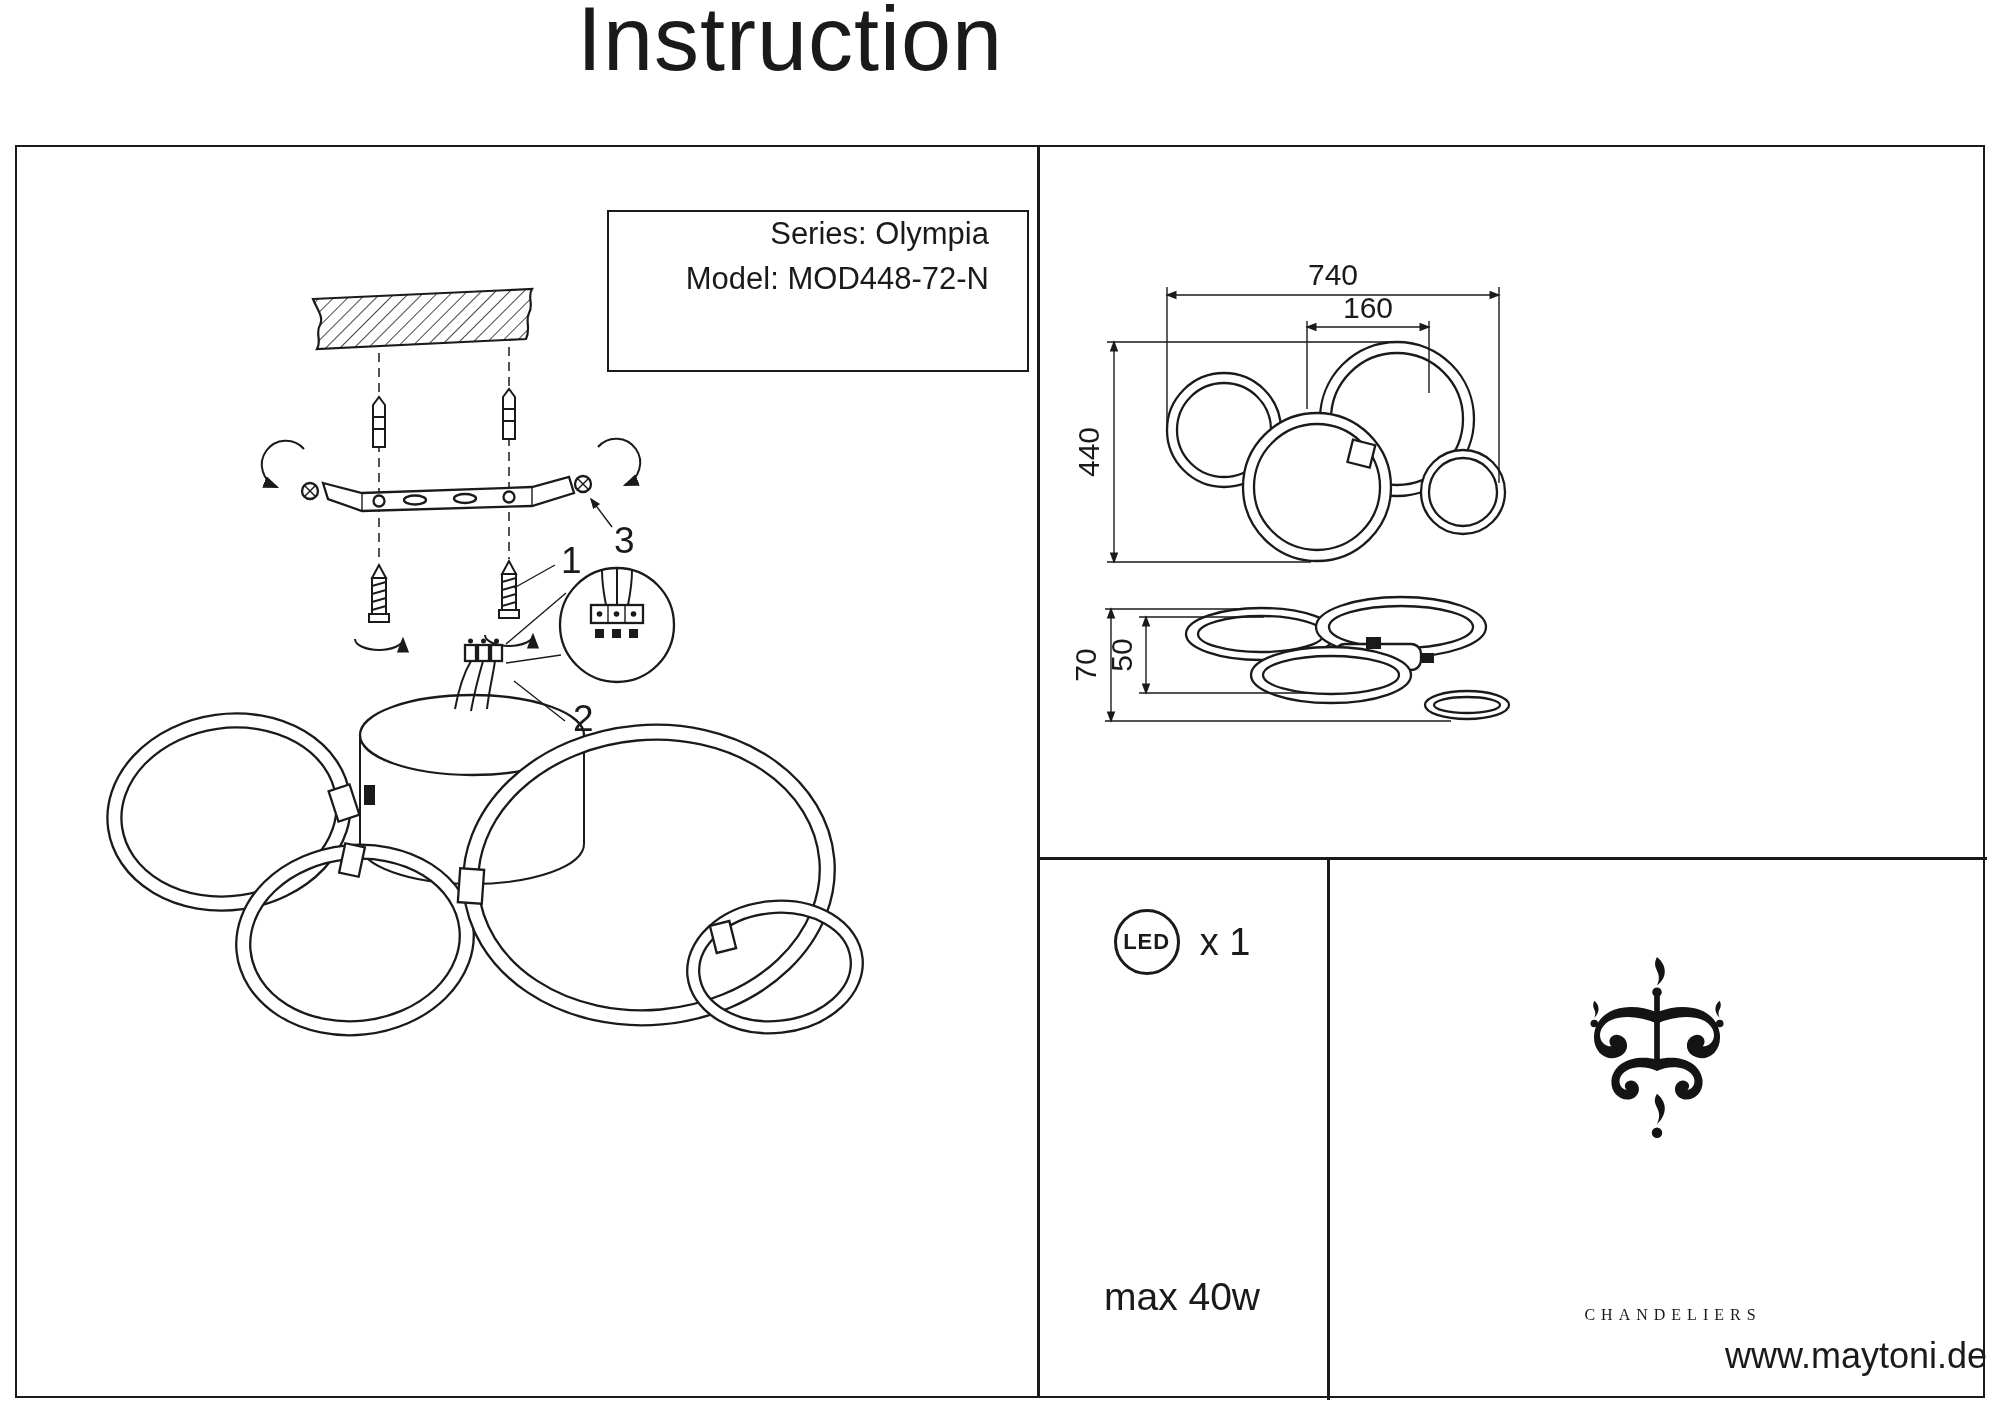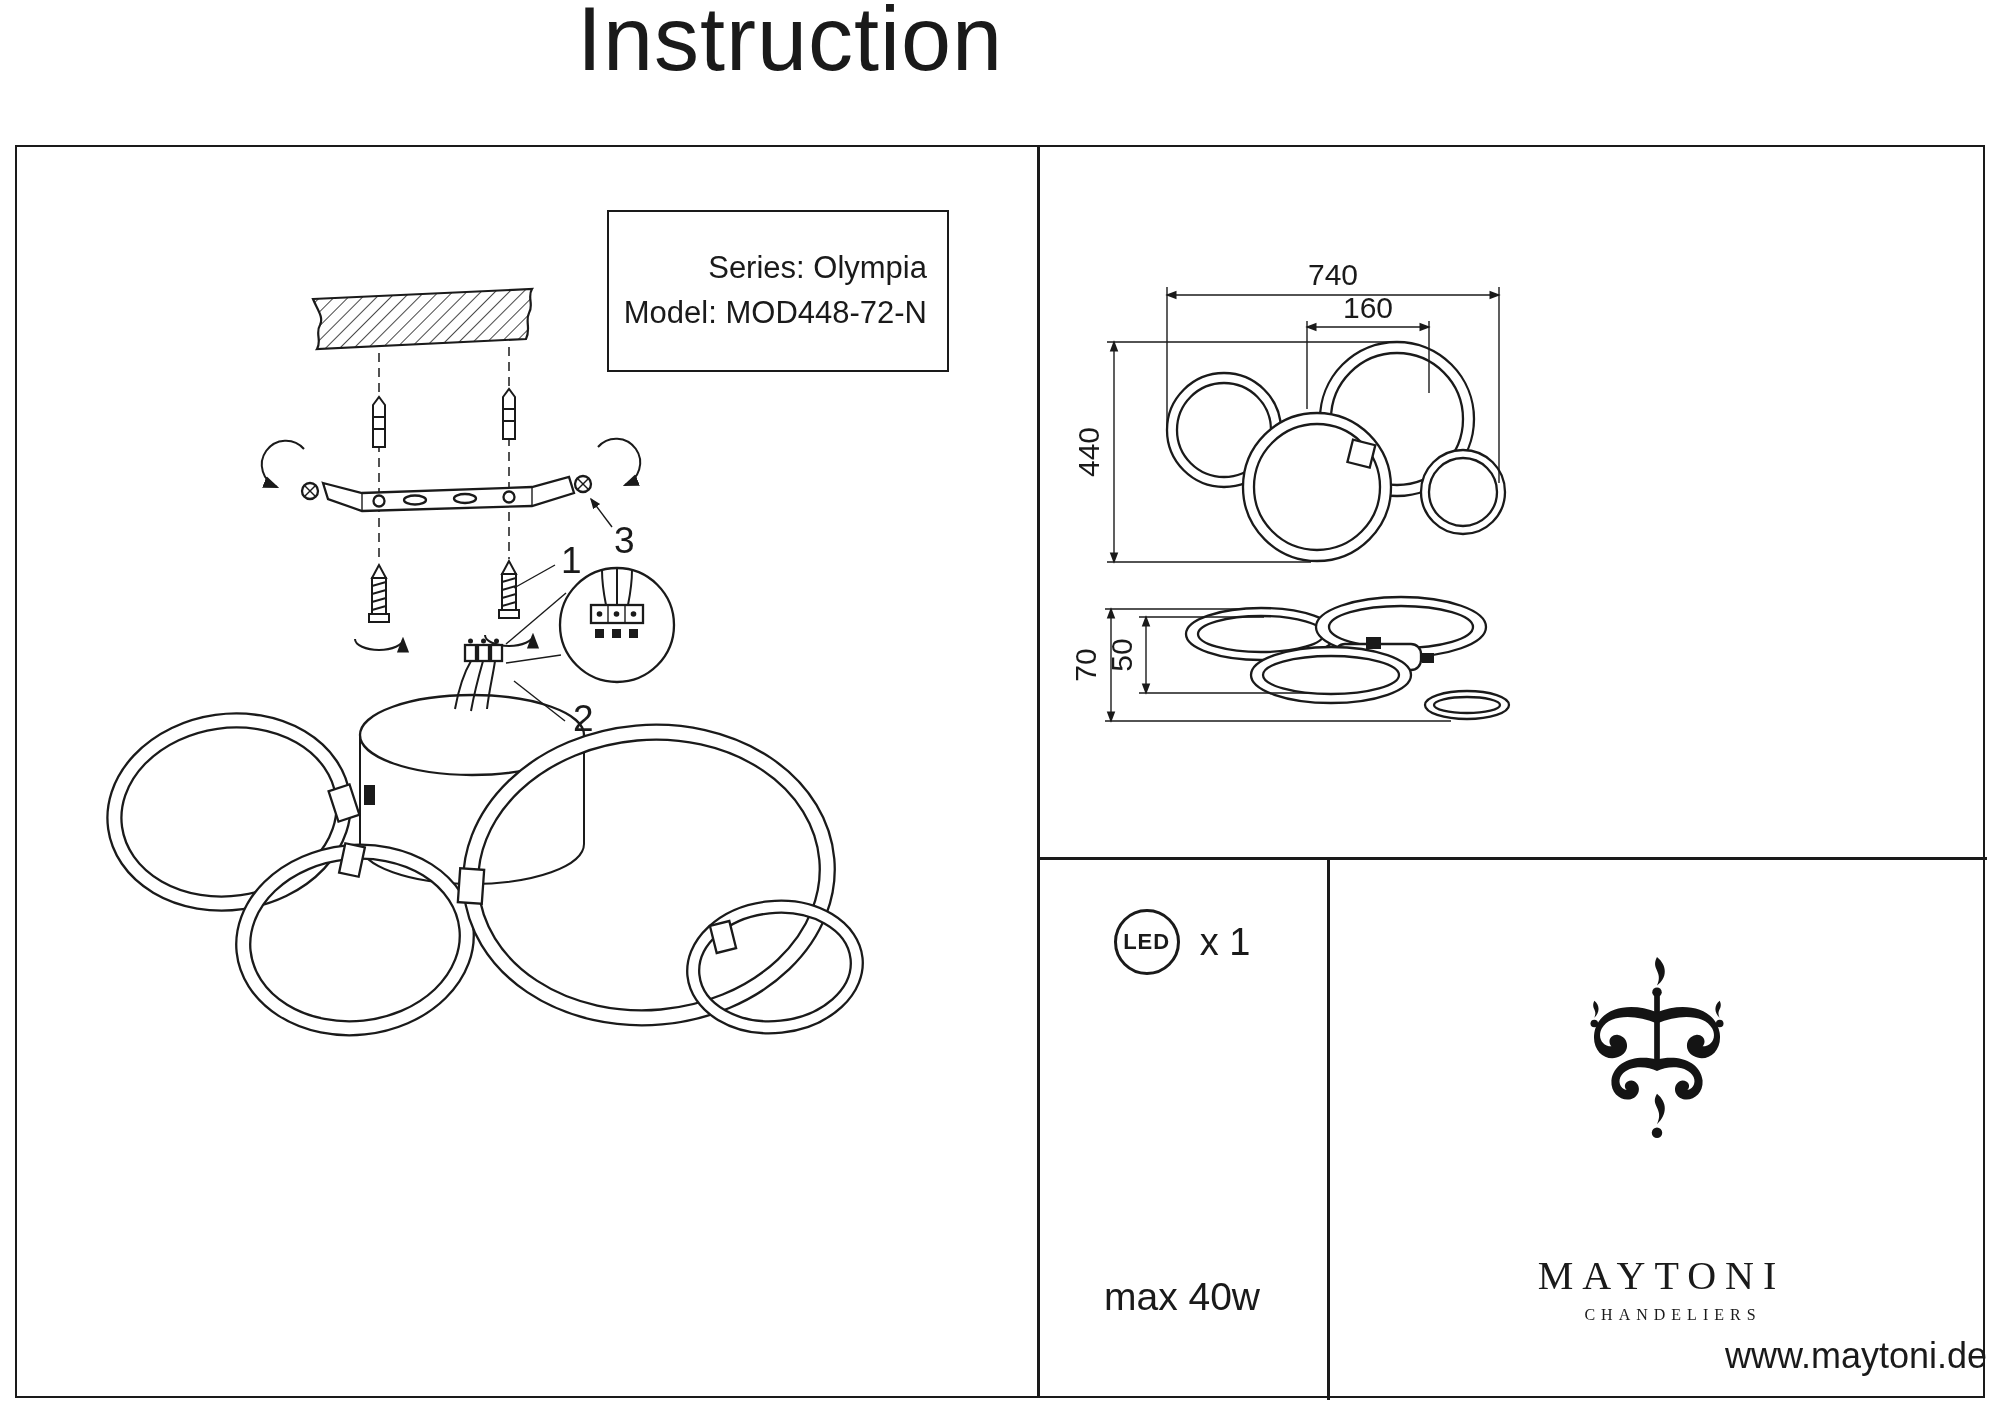--- a/index.html
+++ b/index.html
@@ -17,23 +17,23 @@
     border:2.5px solid #1a1a1a;
   }
   .vdiv1 { position:absolute; left:1020px; top:0; width:2.5px; height:100%; background:#1a1a1a; }
   .hdiv  { position:absolute; left:1020px; top:710px; width:950px; height:2.5px; background:#1a1a1a; }
   .vdiv2 { position:absolute; left:1310px; top:710px; width:2.5px; height:543px; background:#1a1a1a; }
 
   .left-svg  { position:absolute; left:0; top:0; }
   .right-svg { position:absolute; left:1022px; top:0; }
 
   .info-box {
-    position:absolute; left:590px; top:63px; width:342px; height:162px;
-    border:2.5px solid #1a1a1a; display:flex; flex-direction:column; justify-content:center;
-    padding-right:20px; text-align:right; font-size:31px; line-height:1.45;
+    position:absolute; left:590px; top:63px; width:422px; height:162px;
+    border:2.5px solid #1a1a1a; display:flex; flex-direction:column; justify-content:flex-start;
+    padding-right:38px; text-align:right; font-size:31px; line-height:1.45;
   }
 
   .led-box { position:absolute; left:1020px; top:710px; width:290px; height:543px;text-decoration:underline; }
   .led-row {
     position:absolute; top:52px; left:0; width:100%;
     display:flex; justify-content:center; align-items:center; gap:20px;
   }
   .led-circle {
     width:66px; height:66px; border:3px solid #1a1a1a; border-radius:50%;
     display:flex; align-items:center; justify-content:center;
@@ -334,19 +334,18 @@
           <g transform="translate(200,0) scale(-1,1)">
             <path d="M100,62 C70,50 38,58 34,84 C31,104 48,116 62,108 C72,102 70,88 59,86 C52,85 47,92 52,98 C42,98 37,88 42,79 C50,64 78,64 100,74 Z"></path>
             <path d="M34,50 C30,59 38,59 34,68 C40,62 40,55 34,50 Z"></path>
             <circle cx="34" cy="74" r="4"></circle>
             <path d="M100,112 C78,106 54,114 52,134 C51,150 66,158 76,152 C84,147 82,135 73,134 C67,134 64,140 68,144 C61,143 58,134 63,128 C70,118 89,118 100,124 Z"></path>
           </g>
           <path d="M100,148 C92,161 108,163 100,180 C111,170 111,157 100,148 Z"></path>
           <circle cx="100" cy="189" r="5.5"></circle>
         </g>
       </svg>
-      <div class="brand-name">MAYTONI</div>
       <div class="brand-tagline">CHANDELIERS</div>
       <div class="brand-site">www.maytoni.de</div>
     </div>
 
   </div>
 </div>
 
 </body></html>

